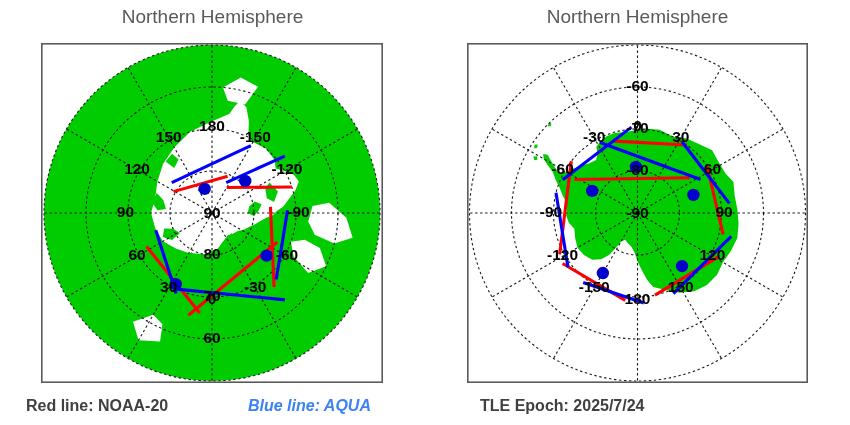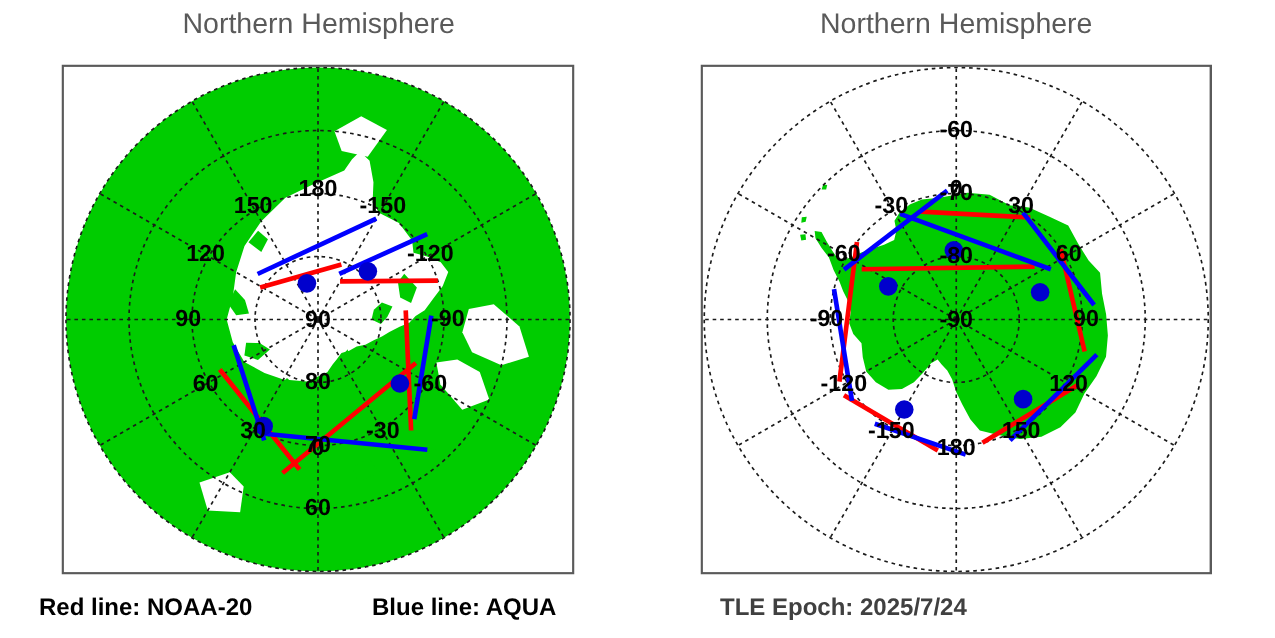--- a/index.html
+++ b/index.html
@@ -17,22 +17,22 @@
     font-family:"Liberation Sans",sans-serif;letter-spacing:0px;
   }
 
   .plot-wrap{position:absolute;}
   #wrap-north{left:41px;top:43px;width:342px;height:340px;}
   #wrap-south{left:42px;top:43px;width:341px;height:340px;}
   .plot-wrap svg{display:block;}
 
   .footer{position:absolute;bottom:6px;height:26px;line-height:26px;
           font-size:16px;font-weight:bold;}
-  #legend-noaa{left:26px;color:#000000;margin-top:43px;}
-  #legend-aqua{left:248px;color:#000000;}
+  #legend-noaa{left:26px;color:#404040;margin-top:43px;}
+  #legend-aqua{left:248px;color:#3b82f6;font-style:italic;}
   #tle-epoch{left:480px;color:#404040;}
 
   text{font-family:"Liberation Sans",sans-serif;}
   .graticule{fill:none;stroke:#1a1a1a;stroke-width:1.1;
              stroke-dasharray:2.4 2.6;stroke-linecap:butt;}
   .frame{fill:none;stroke:#5a5a5a;stroke-width:1.6;}
   .land{fill:#00cc00;stroke:none;}
   .lbl{font-size:15.5px;font-weight:bold;fill:#000000;
        text-anchor:middle;dominant-baseline:middle;}
   .track-red{fill:none;stroke:#ff0000;stroke-width:3.1;stroke-linecap:butt;}

